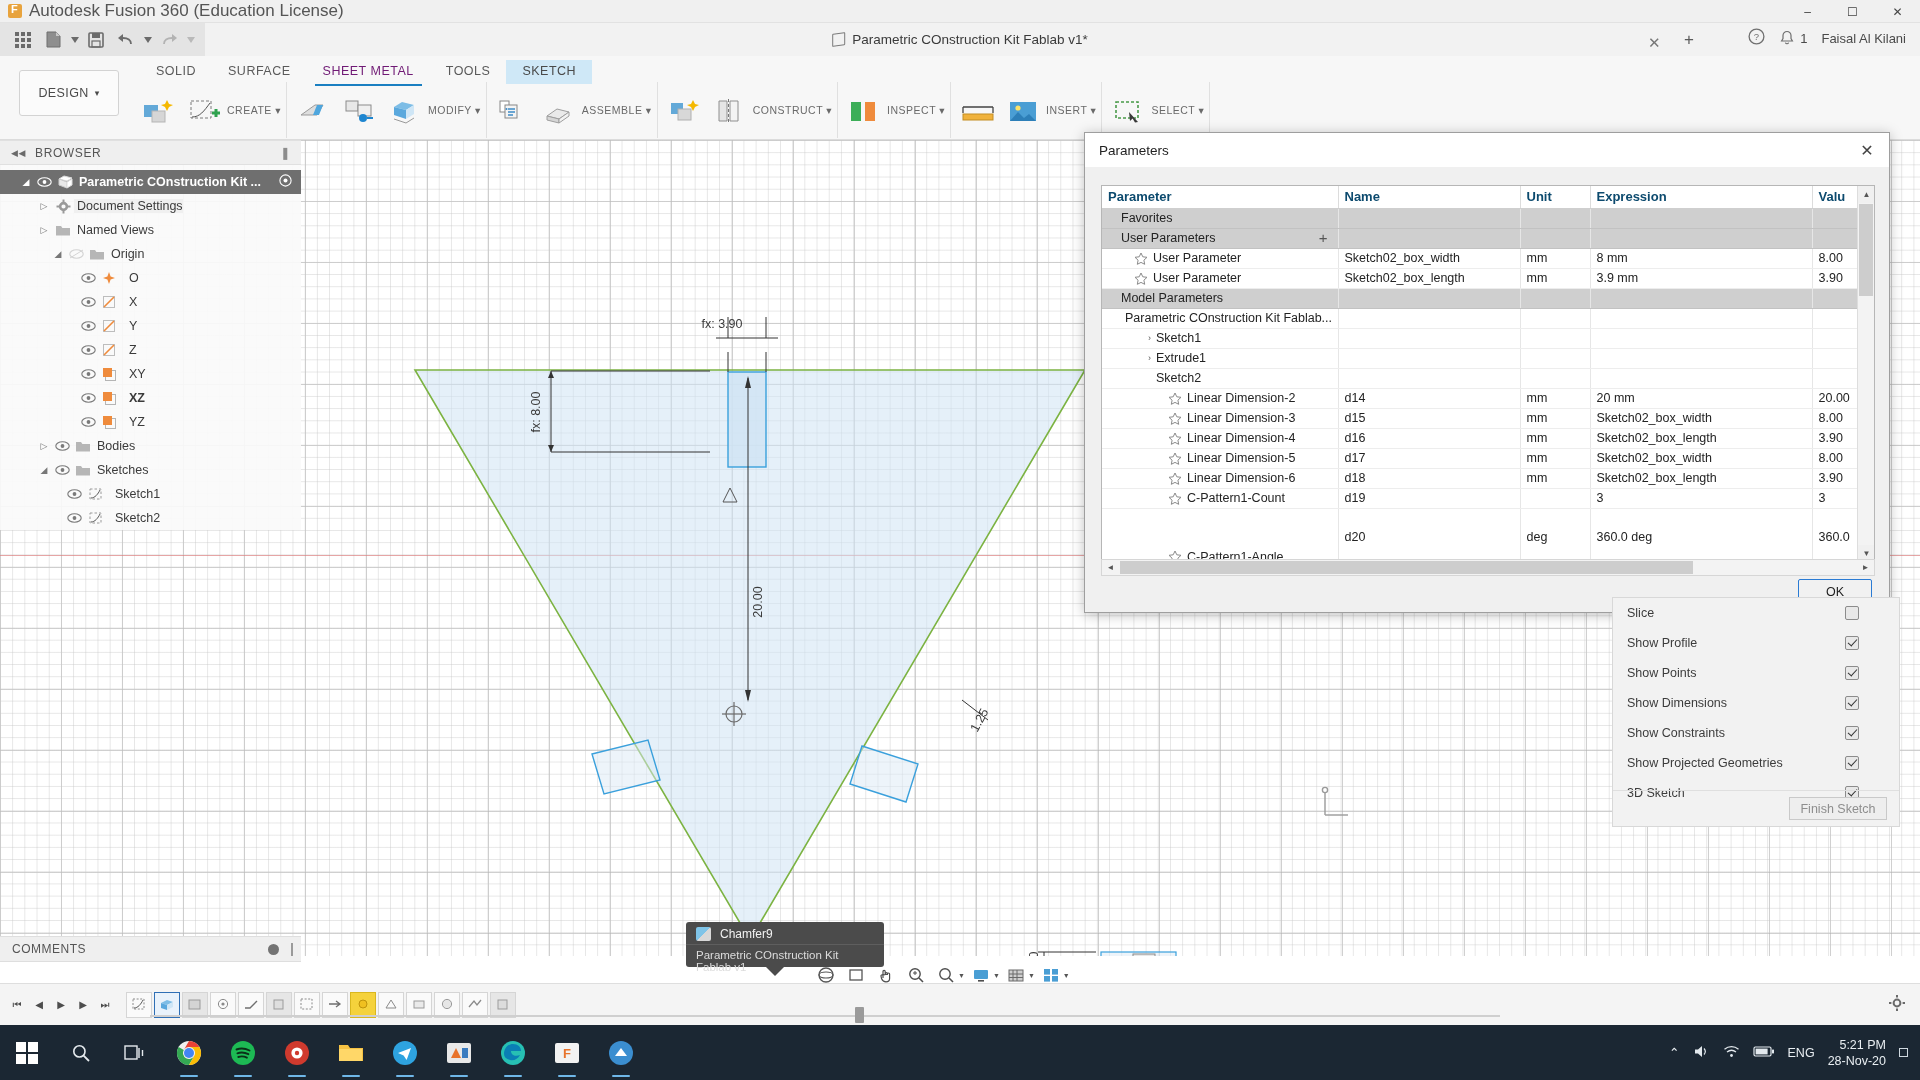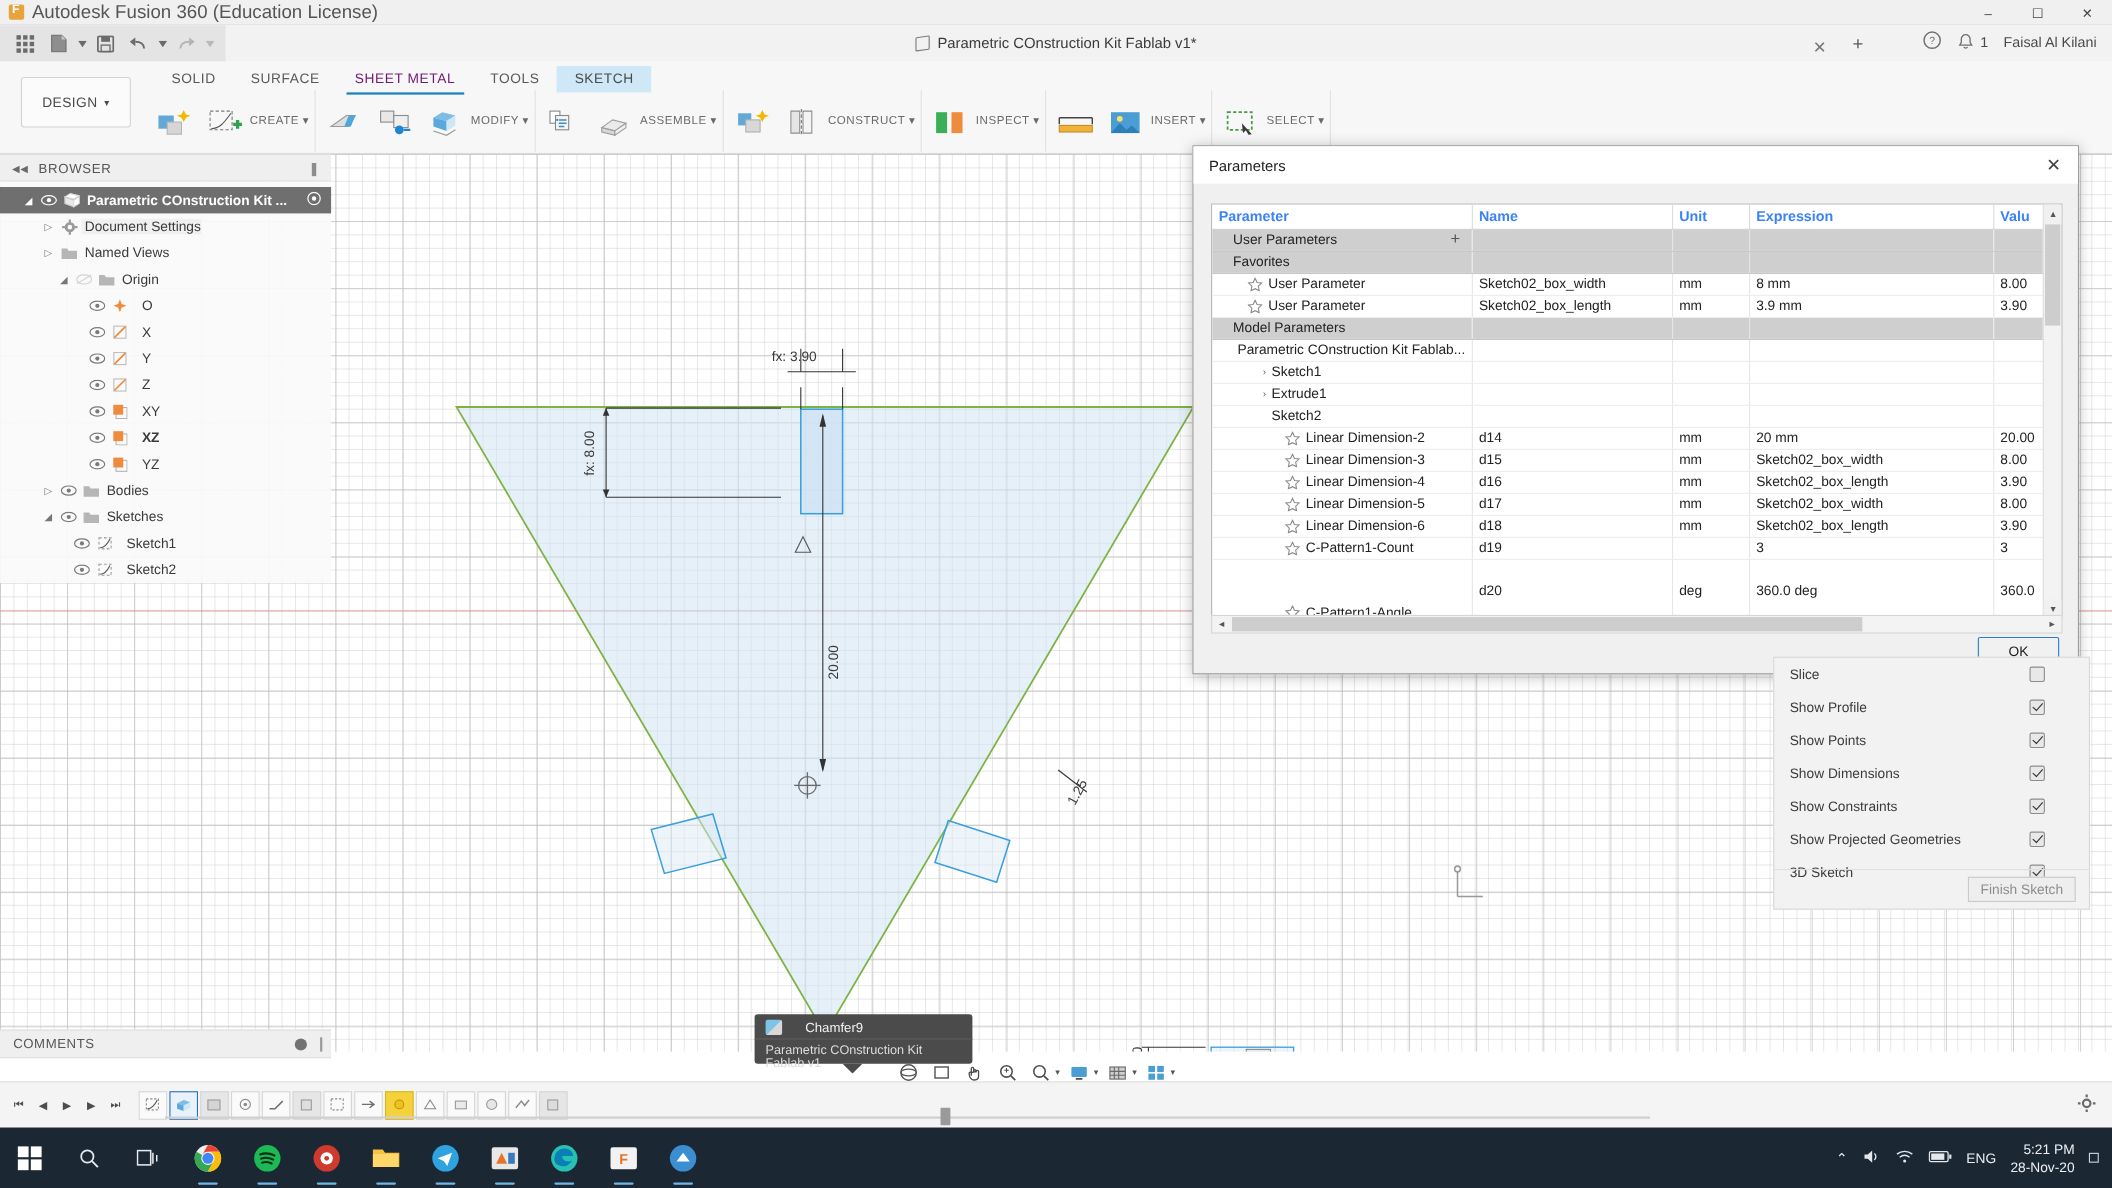--- a/index.html
+++ b/index.html
@@ -113,21 +113,21 @@
   
   .dlg {
     position:absolute; left:1084px; top:132px; width:806px; height:481px;
     background:#f0f0f0; border:1px solid #9e9e9e; box-shadow:0 2px 12px rgba(0,0,0,.25);
   }
   .dlg-hd { height:34px; display:flex; align-items:center; padding-left:14px; font-size:13.5px; color:#222; background:#fff;}
   .dlg-close { position:absolute; right:4px; top:4px; width:36px;height:26px; display:flex;align-items:center;justify-content:center; font-size:16px; color:#444;}
   .tblwrap { position:absolute; left:16px; top:52px; width:774px; height:378px; border:1px solid #b6b6b6; background:#fff; overflow:hidden;}
   table.params { border-collapse:collapse; width:771px; table-layout:fixed; font-size:12.5px;}
   table.params th {
-    background:#fff; text-align:left; font-weight:bold; font-size:13px; color:#3b82f6;
+    background:#fff; text-align:left; font-weight:bold; font-size:13px; color:#0c4a6e;
     padding:3px 6px; height:22px; border-right:1px solid #dcdcdc; border-bottom:1px solid #cfcfcf;
   }
   table.params td {
     padding:1px 6px; height:20px; border-right:1px solid #e6e6e6; border-bottom:1px solid #ededed;
     color:#232323; overflow:hidden; white-space:nowrap; text-overflow:ellipsis;
   }
   tr.group td { background:#cfcfcf; border-bottom:1px solid #c2c2c2;}
   tr.hi td { background:#ddeaf6; border-bottom:1px solid #cfe0ee;}
   .cellflex{ display:flex; align-items:center; }
   .chev { width:13px; font-size:9px; color:#555; display:inline-block; text-align:center;}
@@ -163,21 +163,21 @@
     position:absolute; right:12px; top:6px; width:98px;height:23px;
     border:1px solid #c9c9c9; background:#eeeeee; display:flex;align-items:center;justify-content:center;
     font-size:12.5px; color:#8e8e8e;
   }
 
   
   .tooltip {
     position:absolute; left:686px; top:922px; width:198px; height:45px;
     background:#4b4b4b; color:#f2f2f2; border-radius:3px; font-size:12px;
   }
-  .tt-top { display:flex; align-items:center; gap:21px; padding:5px 10px 3px; border-bottom:1px solid #5e5e5e;}
+  .tt-top { display:flex; align-items:center; gap:9px; padding:5px 10px 3px; border-bottom:1px solid #5e5e5e;}
   .tt-ico { width:15px;height:14px; background:linear-gradient(135deg,#7fc4e8 0 50%,#d8d8d8 50% 100%); border-radius:2px;}
   .tt-bot { padding:4px 10px; font-size:11.5px; color:#dcdcdc;}
   .tt-arrow { position:absolute; left:80px; bottom:-9px; width:0;height:0; border-left:9px solid transparent; border-right:9px solid transparent; border-top:9px solid #4b4b4b;}
 
   
   .navbar { position:absolute; left:812px; top:962px; height:26px; display:flex; align-items:center; gap:2px;}
   .navbtn { width:28px;height:24px; display:flex;align-items:center;justify-content:center; color:#4e4e4e;}
   .caret { font-size:7px; color:#555; margin-left:-4px;}
 
   
@@ -802,36 +802,36 @@
             <th>Unit</th>
             <th>Expression</th>
             <th>Valu</th>
           </tr>
         </thead>
         <tbody>
 
           <tr class="group">
             <td>
                 <span class="cellflex">
+                  <span class="chev"></span>
+                  <span>Favorites</span>
+                </span>
+              </td>
+            <td></td>
+            <td></td>
+            <td></td>
+            <td></td>
+          </tr>
+
+          <tr class="group">
+            <td>
+                <span class="cellflex">
                   <span class="chev">ⱟ</span>
                   <span>User Parameters</span>
                   <span class="plusicon">+</span>
-                </span>
-              </td>
-            <td></td>
-            <td></td>
-            <td></td>
-            <td></td>
-          </tr>
-
-          <tr class="group">
-            <td>
-                <span class="cellflex">
-                  <span class="chev"></span>
-                  <span>Favorites</span>
                 </span>
               </td>
             <td></td>
             <td></td>
             <td></td>
             <td></td>
           </tr>
 
           <tr>
             <td>

